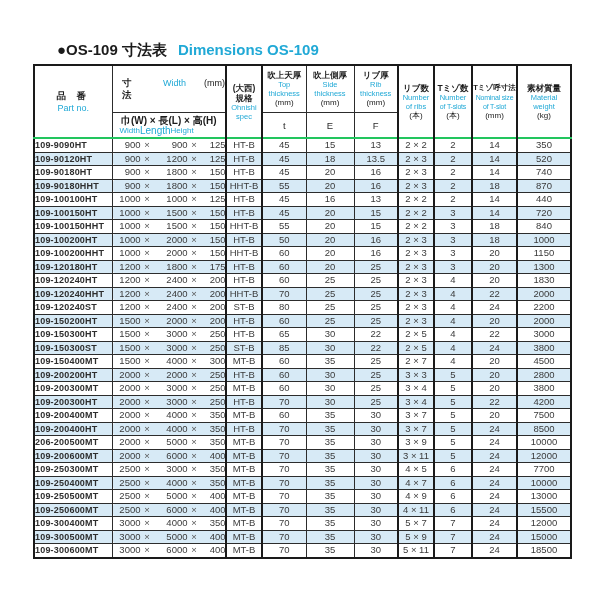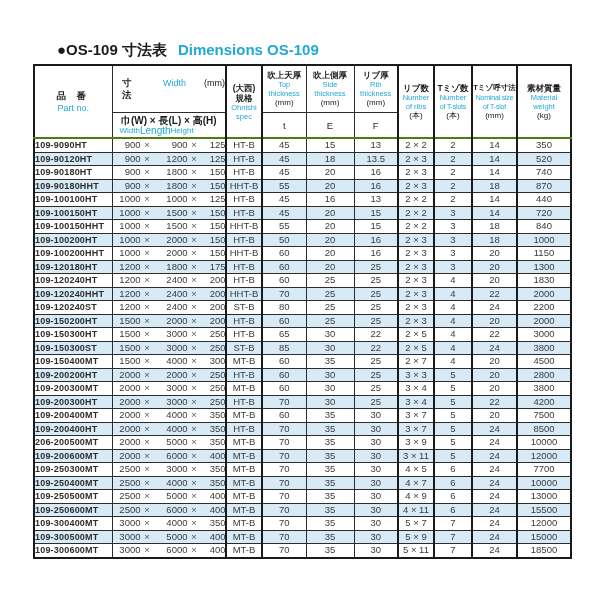--- a/index.html
+++ b/index.html
@@ -25,21 +25,21 @@
     border:1px solid #2c2c2c;
     padding:0;margin:0;
     font-family:"Liberation Sans", sans-serif;
   }
   .bl2{border-left-width:2px !important;border-left-color:#1a1a1a !important;}
 
   
   thead th{background:#ffffff;vertical-align:middle;text-align:center;font-weight:normal;}
   thead tr.main th{height:46px;}
   thead tr.sub th{height:24px;}
-  tbody tr:first-child td{border-top:2px solid #4d7c0f;}
+  tbody tr:first-child td{border-top:2px solid #22c55e;}
 
   .hja {color:#1b1b1b;font-weight:bold;font-size:8.5px;line-height:10px;}
   .hja.big{font-size:9.5px;letter-spacing:4px;line-height:12px;}
   .hen {color:#21a9d6;font-size:7.5px;line-height:9px;}
   .hen.big{font-size:9px;line-height:12px;}
   .hunit{color:#1b1b1b;font-size:8px;line-height:10px;}
   .sizeline{display:flex;justify-content:center;align-items:baseline;gap:18px;}
   .sizesub-en{display:flex;justify-content:flex-start;padding:0 7px;}
   .symbol{font-size:9.5px;color:#2b2b2b;}
   .tiny{font-size:7px;letter-spacing:-0.2px;}

